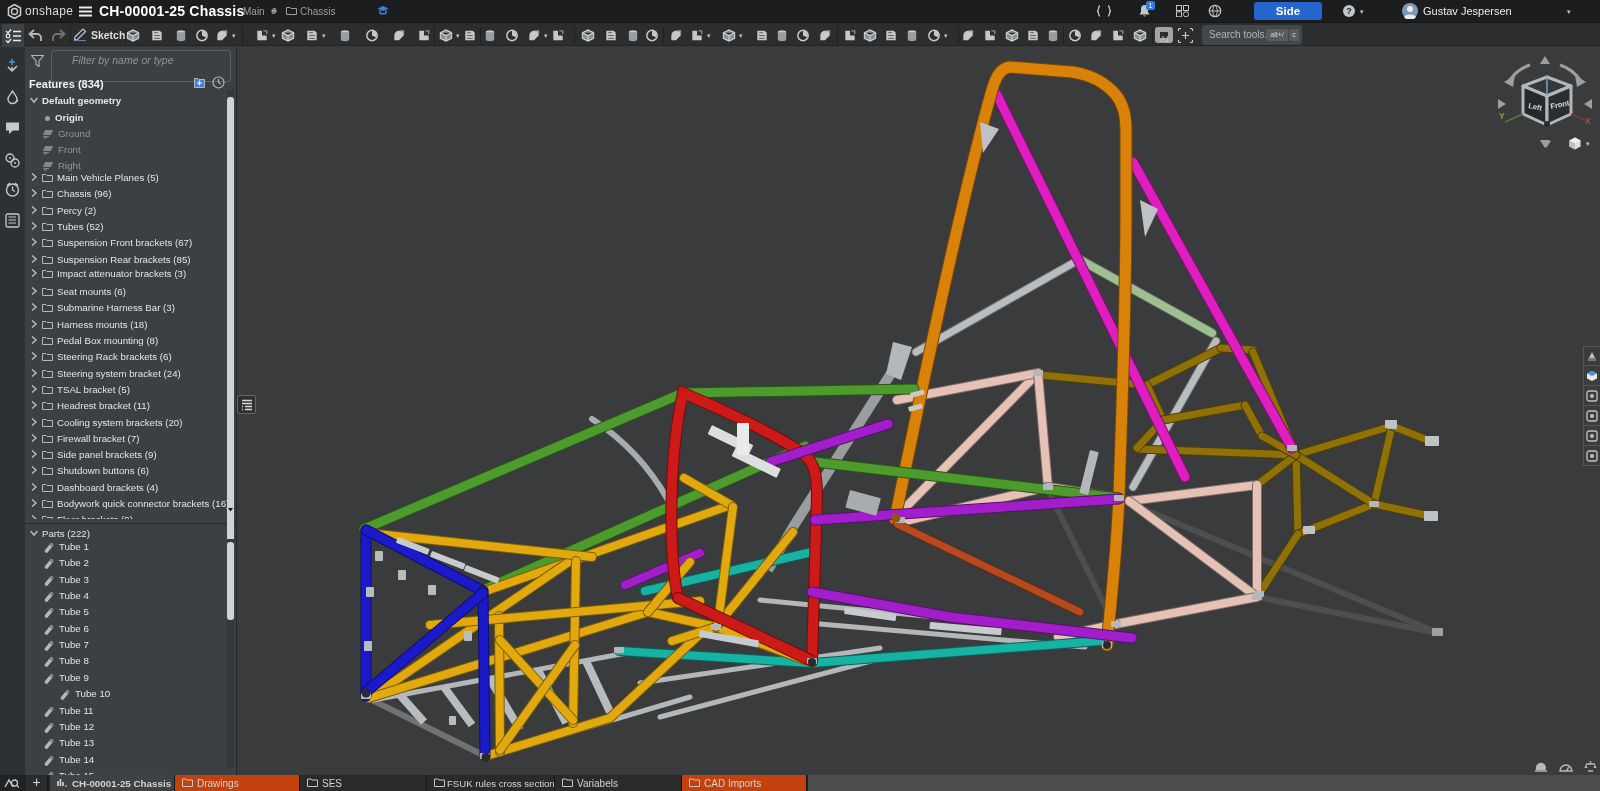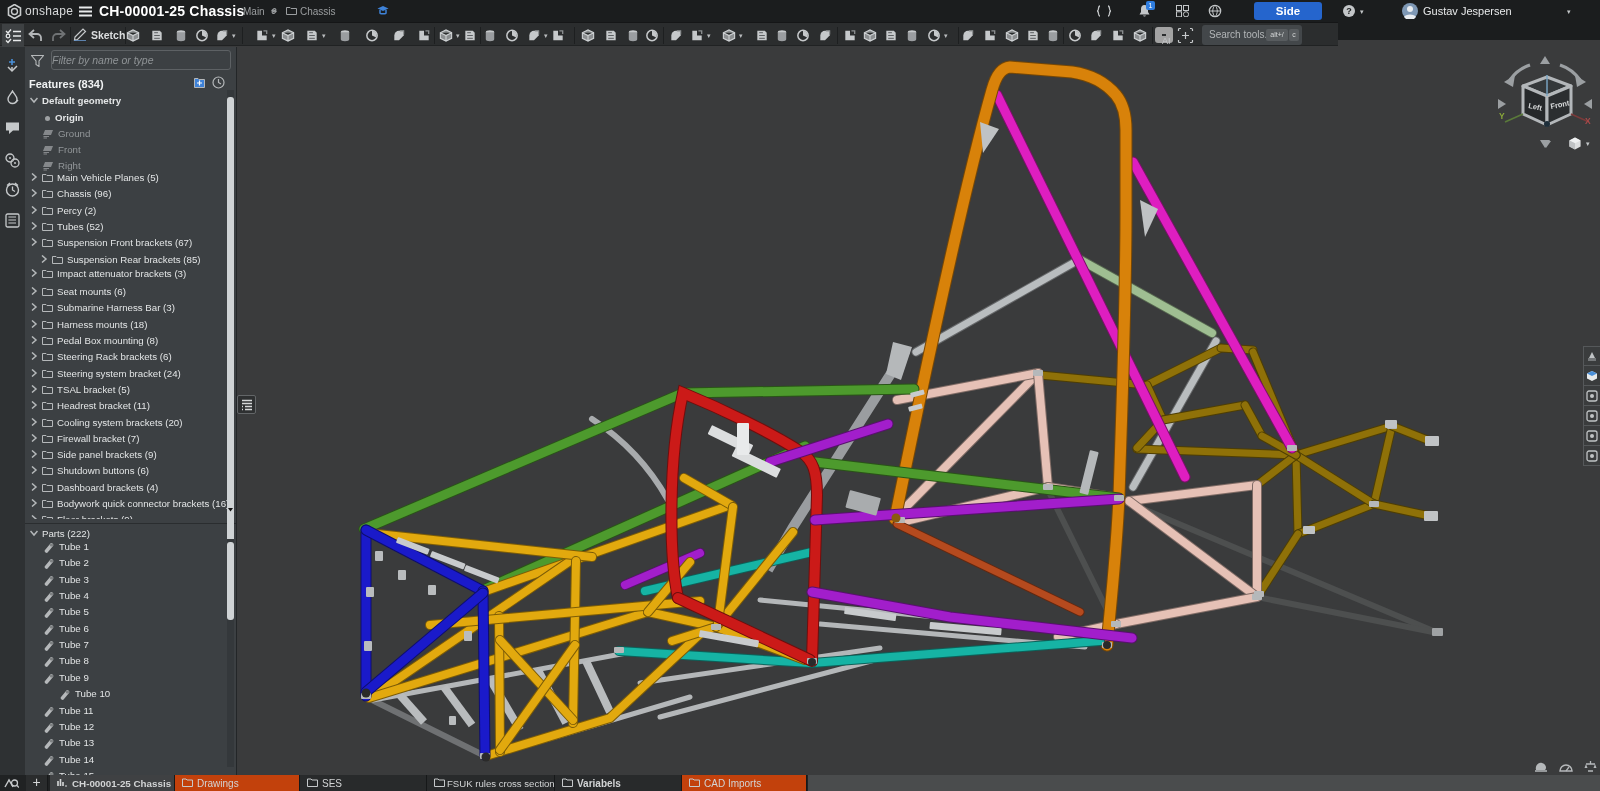--- a/index.html
+++ b/index.html
@@ -4,21 +4,21 @@
 <style>
 * { margin:0; padding:0; box-sizing:border-box; }
 html,body { width:1600px; height:791px; overflow:hidden; background:#3a3b3c; font-family:"Liberation Sans", sans-serif; }
 #app { position:relative; width:1600px; height:791px; }
 .abs { position:absolute; }
 
 #topbar { position:absolute; left:0; top:0; width:1600px; height:40px; background:#1b1d1e; color:#d6d8d9; }
 #topbar .ttl { position:absolute; left:99px; top:3px; font-size:14px; font-weight:bold; color:#fff; letter-spacing:0.2px; }
 #topbar .sub { position:absolute; top:6px; font-size:10px; color:#9b9ea0; }
 
-#toolbar { position:absolute; left:0; top:22px; width:1338px; height:24px; background:#2b2d2e; border-top:1px solid #151617; border-bottom:1px solid #202223; }
+#toolbar { position:absolute; left:0; top:22px; width:1600px; height:24px; background:#2b2d2e; border-top:1px solid #151617; border-bottom:1px solid #202223; }
 .tsep { position:absolute; top:4px; width:1px; height:17px; background:#1d1f20; }
 .ticon { position:absolute; top:5px; width:16px; height:15px; }
 .tcaret { position:absolute; top:9px; font-size:7px; color:#b9bcbe; }
 #sketchbtn { position:absolute; left:70px; top:2px; height:20px; padding:0 3px; color:#dcdedf; font-size:10.5px; font-weight:bold; line-height:20px; }
 
 #lstrip { position:absolute; left:0; top:47px; width:25px; height:728px; background:#2e3133; }
 
 #lpanel { position:absolute; left:25px; top:47px; width:212px; height:728px; background:#3c4043; border-right:1px solid #232628; }
 .frow { position:relative; height:16.2px; font-size:9.7px; color:#e3e5e6; white-space:nowrap; }
 .frow .chev { position:absolute; left:5px; top:3px; width:8px; height:8px; }
@@ -275,21 +275,21 @@
     <svg class="abs" style="left:28px;top:6px" width="14" height="13" viewBox="0 0 14 13">
         <path d="M6 1 L1.5 5 L6 9 M1.5 5 H9 A4 4 0 0 1 13 9 V12" stroke="#b4b7b9" stroke-width="1.8" fill="none"></path>
       </svg>
     <svg class="abs" style="left:52px;top:6px" width="14" height="13" viewBox="0 0 14 13">
         <path d="M8 1 L12.5 5 L8 9 M12.5 5 H5 A4 4 0 0 0 1 9 V12" stroke="#707375" stroke-width="1.8" fill="none"></path>
       </svg>
     <div id="sketchbtn"><svg style="vertical-align:-2px" width="15" height="14" viewBox="0 0 15 14">
           <path d="M2 10 L10 2 L12.5 4.5 L4.5 12.5 L1.5 13 Z" fill="none" stroke="#c6c9cb" stroke-width="1.2"></path>
           <path d="M1 14 H13" stroke="#6f9fd8" stroke-width="1.5"></path>
         </svg> Sketch</div>
-    <div class="abs" style="left:1155px;top:4px;width:18px;height:16px;border:7px solid #a3a3a3;border-radius:3px;color:#c6c9cb;font-size:9px;text-align:center;line-height:15px">AI</div>
+    <div class="abs" style="left:1155px;top:4px;width:18px;height:16px;border:5px solid #a3a3a3;border-radius:3px;color:#c6c9cb;font-size:9px;text-align:center;line-height:15px">AI</div>
     <svg class="abs" style="left:1177px;top:4px" width="17" height="17" viewBox="0 0 17 17">
         <path d="M4 1.5 H2.5 A1 1 0 0 0 1.5 2.5 V4 M13 1.5 H14.5 A1 1 0 0 1 15.5 2.5 V4 M4 15.5 H2.5 A1 1 0 0 1 1.5 14.5 V13 M13 15.5 H14.5 A1 1 0 0 0 15.5 14.5 V13 M8.5 5 V12 M5 8.5 H12" stroke="#c6c9cb" stroke-width="1.2" fill="none"></path>
       </svg>
     <div class="abs" style="left:1202px;top:2px;width:100px;height:20px;background:#43474a;border-radius:3px">
       <span class="abs" style="left:7px;top:4px;font-size:10px;color:#b3b6b8">Search tools...</span>
       <span class="abs" style="left:64px;top:4px;width:22px;height:12px;background:#585c5f;border-radius:2px;font-size:7px;color:#d6d8d9;text-align:center;line-height:12px">alt+/</span>
       <span class="abs" style="left:87px;top:4px;width:10px;height:12px;background:#585c5f;border-radius:2px;font-size:7px;color:#d6d8d9;text-align:center;line-height:12px">c</span>
     </div>
   </div>
   <div id="lstrip">
@@ -318,21 +318,21 @@
     <svg class="abs" style="left:5px;top:166px" width="15" height="15" viewBox="0 0 15 15">
         <rect x="1" y="1" width="13" height="13" rx="1.5" fill="none" stroke="#c6c9cb" stroke-width="1.3"></rect>
         <path d="M4 4 H11 M4 7 H11 M4 10 H11" stroke="#c6c9cb" stroke-width="1.1"></path>
         <path d="M3.2 4 H3.8 M3.2 7 H3.8 M3.2 10 H3.8" stroke="#c6c9cb" stroke-width="1.1"></path>
       </svg>
   </div>
   <div id="lpanel">
     <svg class="abs" style="left:6px;top:8px" width="13" height="12" viewBox="0 0 13 12">
         <path d="M0.5 0.5 H12.5 L8 6 V11.5 L5 9.5 V6 Z" fill="none" stroke="#b5b8ba" stroke-width="1.1"></path>
       </svg>
-    <div class="abs" style="left:26px;top:3px;width:180px;height:20px;border:1px solid #5d6164;border-radius:3px;font-size:10.5px;font-style:italic;color:#8f9396;line-height:19px;padding-left:0">Filter by name or type</div>
+    <div class="abs" style="left:26px;top:3px;width:180px;height:32px;border:1px solid #5d6164;border-radius:3px;font-size:10.5px;font-style:italic;color:#8f9396;line-height:19px;padding-left:20px">Filter by name or type</div>
     <div class="abs" style="left:4px;top:31px;font-size:11px;font-weight:bold;color:#f0f2f3">Features (834)</div>
     <svg class="abs" style="left:169px;top:30px" width="13" height="11" viewBox="0 0 13 11">
         <path d="M0.5 1.5 H4 L5 2.5 H10.5 V10.5 H0.5 Z" fill="#3e82d8" stroke="#b5b8ba" stroke-width="1"></path>
         <path d="M3 6 H8 M5.5 3.5 V8.5" stroke="#fff" stroke-width="1.2"></path>
       </svg>
     <svg class="abs" style="left:187px;top:29px" width="13" height="13" viewBox="0 0 13 13">
         <circle cx="6.5" cy="6.5" r="5.5" fill="none" stroke="#b5b8ba" stroke-width="1.2"></circle>
         <path d="M6.5 3 V6.5 L9 8" stroke="#b5b8ba" stroke-width="1.2" fill="none"></path>
       </svg>
     <div class="frow" style="position:absolute;left:0;top:46px;width:200px">
@@ -403,21 +403,21 @@
       </div>
       <div class="frow" style="position:absolute;left:0;top:188.2px;width:200px">
       <svg class="chev" viewBox="0 0 8 8">
           <path d="M2 0.5 L6 4 L2 7.5" stroke="#b5b8ba" stroke-width="1.5" fill="none"></path>
         </svg>
       <svg class="fold" viewBox="0 0 11 9">
           <path d="M0.5 1.5 H4 L5 2.5 H10.5 V8.5 H0.5 Z" fill="none" stroke="#b5b8ba" stroke-width="1"></path>
         </svg>
       <span class="txt">Suspension Front brackets (67)</span>
       </div>
-      <div class="frow" style="position:absolute;left:10px;top:204.5px;width:200px">
+      <div class="frow" style="position:absolute;left:0;top:204.5px;width:200px">
       <svg class="chev" viewBox="0 0 8 8">
           <path d="M2 0.5 L6 4 L2 7.5" stroke="#b5b8ba" stroke-width="1.5" fill="none"></path>
         </svg>
       <svg class="fold" viewBox="0 0 11 9">
           <path d="M0.5 1.5 H4 L5 2.5 H10.5 V8.5 H0.5 Z" fill="none" stroke="#b5b8ba" stroke-width="1"></path>
         </svg>
       <span class="txt">Suspension Rear brackets (85)</span>
       </div>
       <div class="frow" style="position:absolute;left:0;top:219px;width:200px">
       <svg class="chev" viewBox="0 0 8 8">
@@ -1003,21 +1003,21 @@
           <path d="M0.5 1 H4 L5 2 H10.5 V8.5 H0.5 Z" fill="none" stroke="#c6c9cb" stroke-width="1"></path>
         </svg>
         <span class="btxt">SES</span>
       </div>
     <div class="btab" style="left:427px;width:128px;background:#282a2b;font-weight:normal">
         <svg class="bicon" viewBox="0 0 11 9">
           <path d="M0.5 1 H4 L5 2 H10.5 V8.5 H0.5 Z" fill="none" stroke="#c6c9cb" stroke-width="1"></path>
         </svg>
         <span class="btxt" style="left:20px;font-size:9.6px">FSUK rules cross section</span>
       </div>
-    <div class="btab" style="left:555px;width:127px;background:#282a2b;font-weight:bold">
+    <div class="btab" style="left:555px;width:127px;background:#282a2b;font-weight:normal">
         <svg class="bicon" viewBox="0 0 11 9">
           <path d="M0.5 1 H4 L5 2 H10.5 V8.5 H0.5 Z" fill="none" stroke="#c6c9cb" stroke-width="1"></path>
         </svg>
         <span class="btxt">Variabels</span>
       </div>
     <div class="btab" style="left:682px;width:125px;background:#c2410c;font-weight:normal">
         <svg class="bicon" viewBox="0 0 11 9">
           <path d="M0.5 1 H4 L5 2 H10.5 V8.5 H0.5 Z" fill="none" stroke="#c6c9cb" stroke-width="1"></path>
         </svg>
         <span class="btxt">CAD Imports</span>

